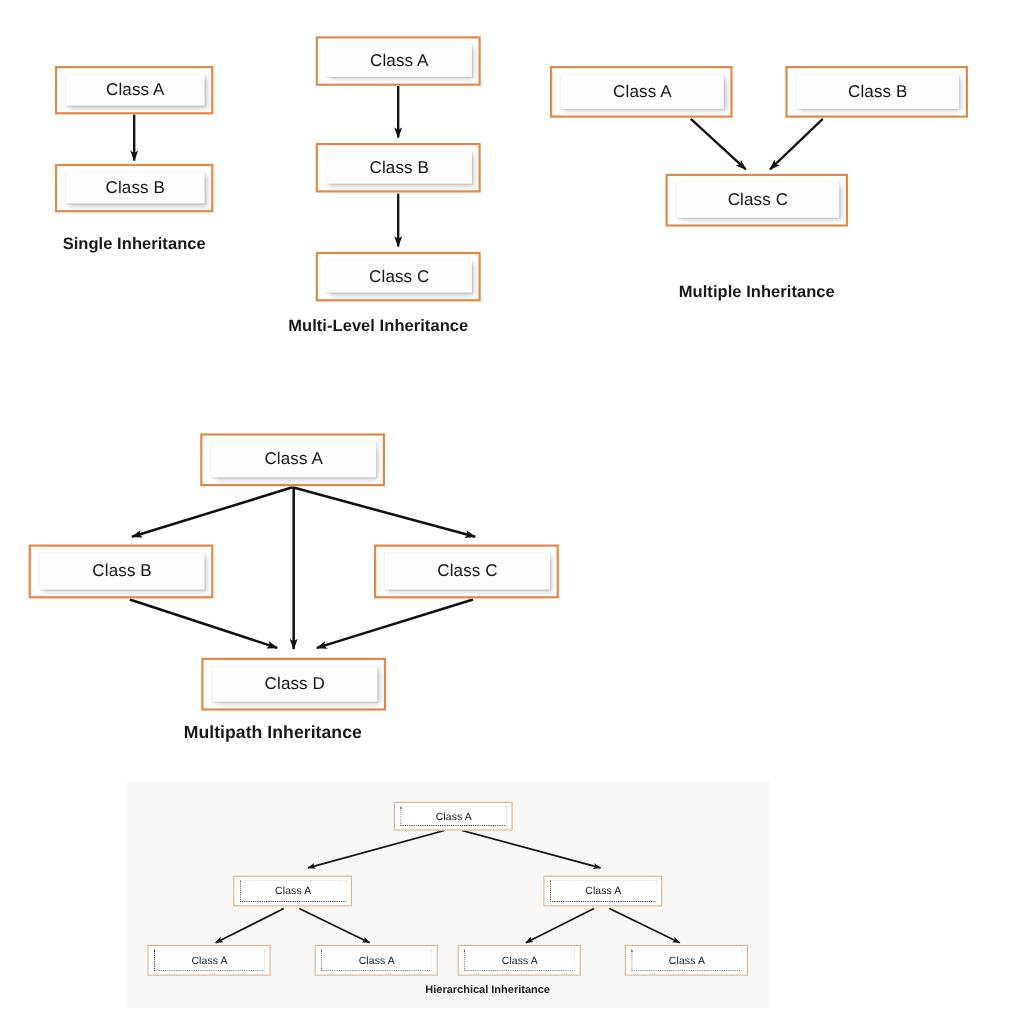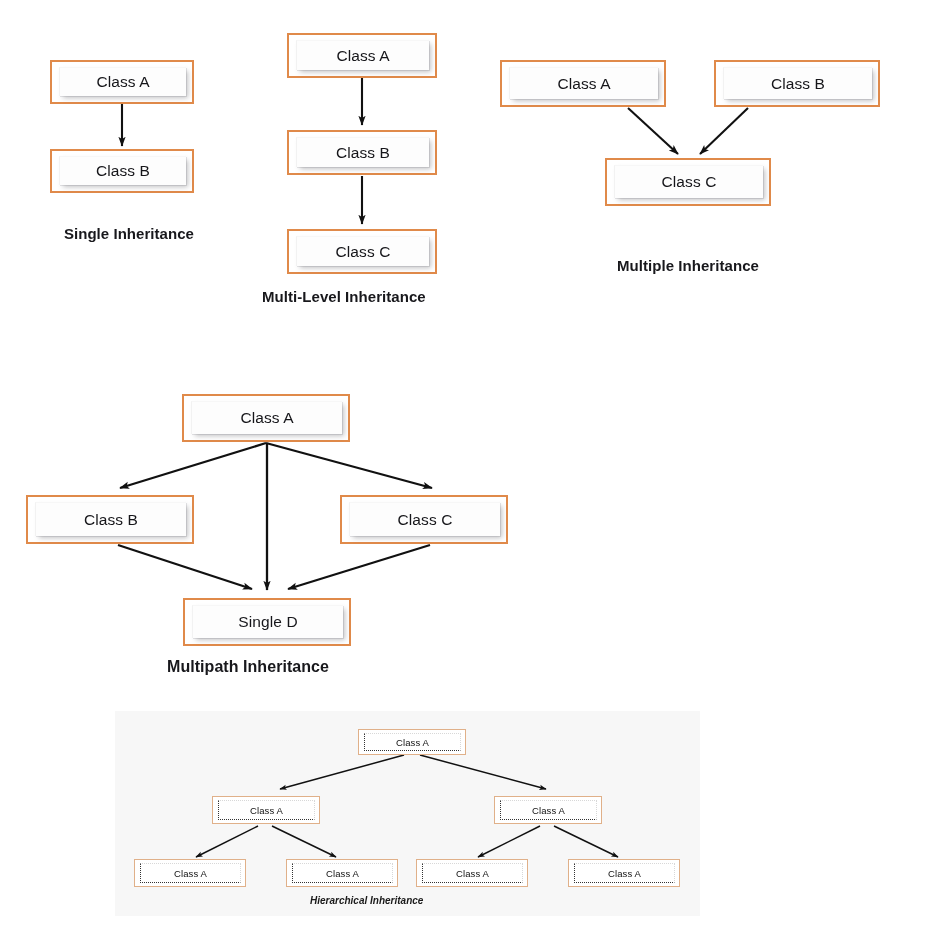--- a/index.html
+++ b/index.html
@@ -177,21 +177,21 @@
       <span class="lbl">Class A</span>
     </div>
   </div>
 
   <div class="cbox" style="left:50px;top:149px;width:144px;height:44px;">
     <div class="inner">
       <span class="lbl">Class B</span>
     </div>
   </div>
 
-  <div class="caption" style="left:50px;top:213px;width:144px;text-align:right;margin-top:12px;">Single Inheritance</div>
+  <div class="caption" style="left:50px;top:213px;width:144px;text-align:center;">Single Inheritance</div>
 
   <div class="cbox" style="left:287px;top:33px;width:150px;height:45px;">
     <div class="inner">
       <span class="lbl">Class A</span>
     </div>
   </div>
 
   <div class="cbox" style="left:287px;top:130px;width:150px;height:45px;">
     <div class="inner">
       <span class="lbl">Class B</span>
@@ -239,21 +239,21 @@
   </div>
 
   <div class="cbox" style="left:340px;top:495px;width:168px;height:49px;">
     <div class="inner">
       <span class="lbl">Class C</span>
     </div>
   </div>
 
   <div class="cbox" style="left:183px;top:598px;width:168px;height:48px;">
     <div class="inner">
-      <span class="lbl">Single D</span>
+      <span class="lbl">Class D</span>
     </div>
   </div>
 
   <div class="caption" style="left:167px;top:658px;width:200px;text-align:left;font-size:16px;">Multipath Inheritance</div>
 
   <div class="hpanel" style="left:115px;top:711px;width:585px;height:205px;"></div>
 
   <div class="hbox" style="left:358px;top:729px;width:108px;height:26px;">
     <div class="hinner">
       <span class="hlbl">Class A</span>
@@ -289,15 +289,15 @@
       <span class="hlbl">Class A</span>
     </div>
   </div>
 
   <div class="hbox" style="left:568px;top:859px;width:112px;height:28px;">
     <div class="hinner">
       <span class="hlbl">Class A</span>
     </div>
   </div>
 
-  <div class="hcaption" style="left:310px;top:895px;width:190px;text-align:left;font-style:italic;">Hierarchical Inheritance</div>
+  <div class="hcaption" style="left:310px;top:895px;width:190px;text-align:right;">Hierarchical Inheritance</div>
 
 </div>
 
 </body></html>

